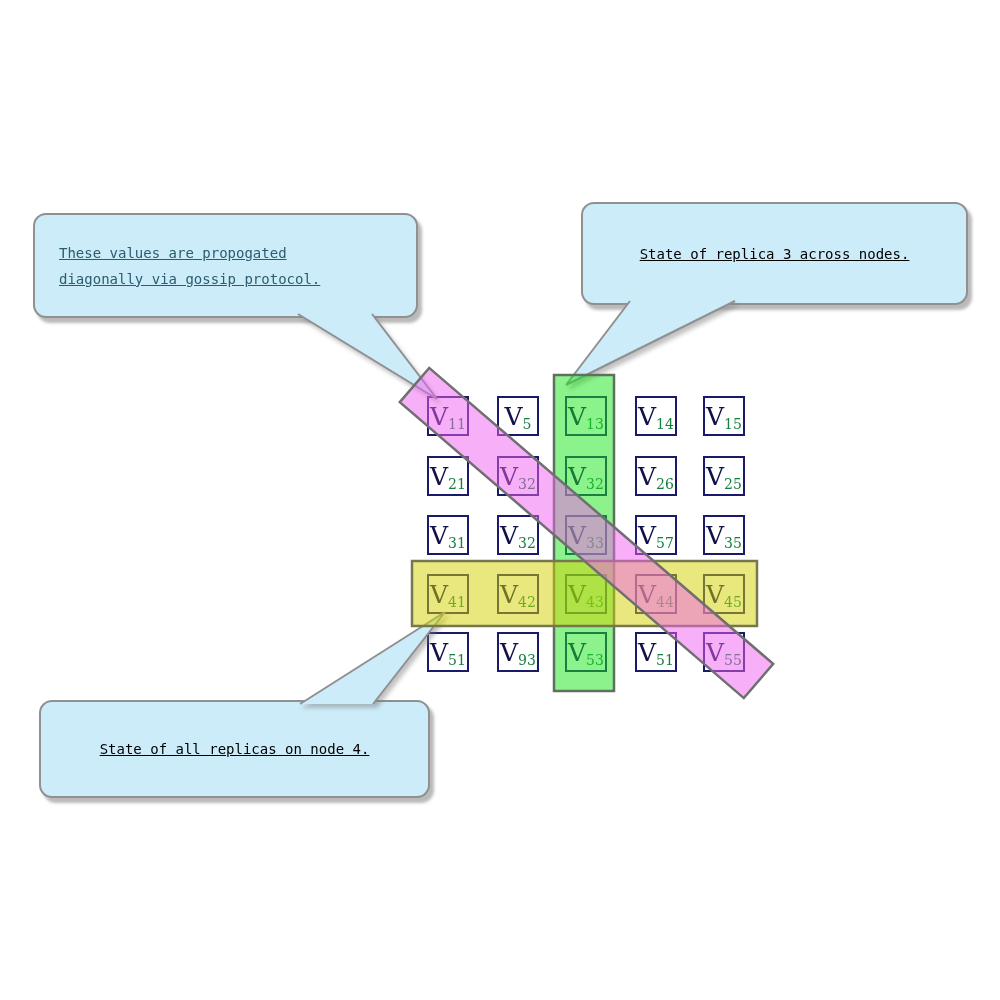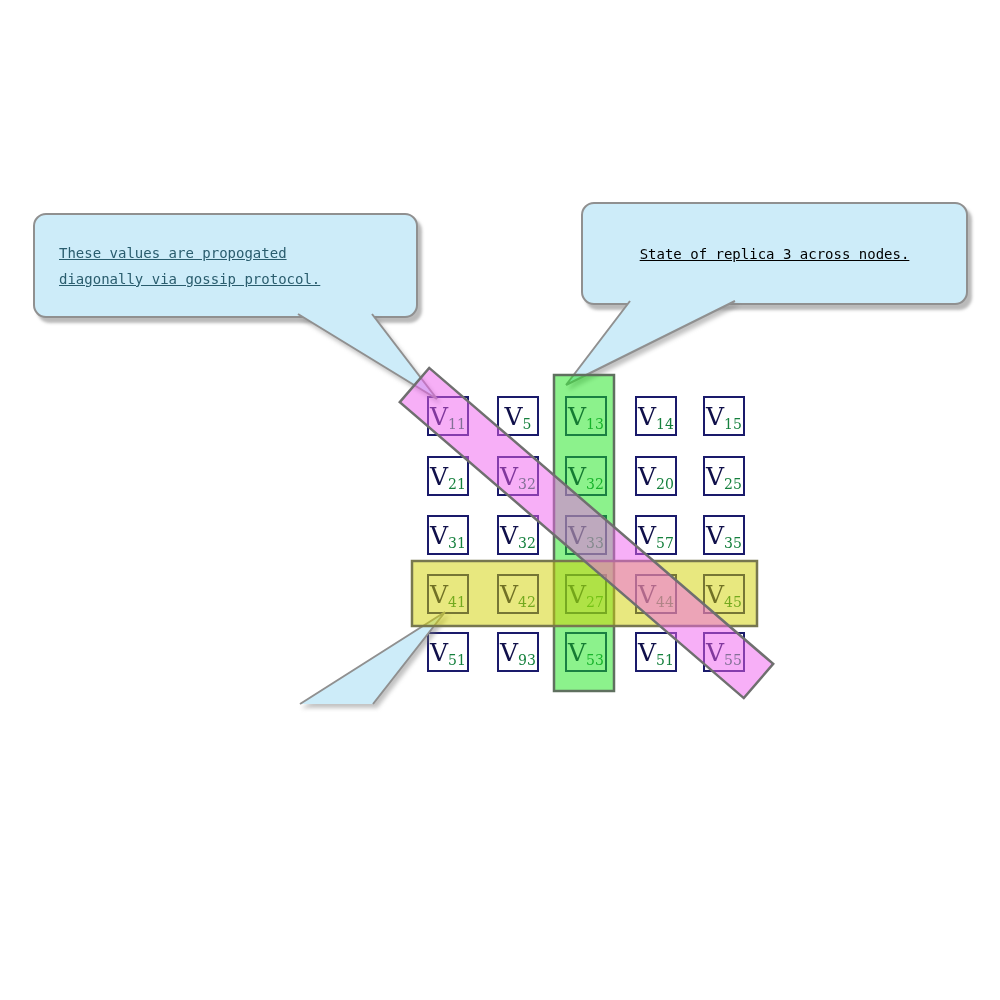--- a/index.html
+++ b/index.html
@@ -71,21 +71,21 @@
   <div class="cell" style="left:497px;top:456px;">
       <span class="v">V</span>
       <span class="s">32</span>
     </div>
   <div class="cell" style="left:565px;top:456px;">
       <span class="v">V</span>
       <span class="s">32</span>
     </div>
   <div class="cell" style="left:635px;top:456px;">
       <span class="v">V</span>
-      <span class="s">20</span>
+      <span class="s">26</span>
     </div>
   <div class="cell" style="left:703px;top:456px;">
       <span class="v">V</span>
       <span class="s">25</span>
     </div>
 
   <div class="cell" style="left:427px;top:515px;">
       <span class="v">V</span>
       <span class="s">31</span>
     </div>
@@ -109,21 +109,21 @@
   <div class="cell" style="left:427px;top:574px;">
       <span class="v">V</span>
       <span class="s">41</span>
     </div>
   <div class="cell" style="left:497px;top:574px;">
       <span class="v">V</span>
       <span class="s">42</span>
     </div>
   <div class="cell" style="left:565px;top:574px;">
       <span class="v">V</span>
-      <span class="s">27</span>
+      <span class="s">43</span>
     </div>
   <div class="cell" style="left:635px;top:574px;">
       <span class="v">V</span>
       <span class="s">44</span>
     </div>
   <div class="cell" style="left:703px;top:574px;">
       <span class="v">V</span>
       <span class="s">45</span>
     </div>
 
@@ -154,20 +154,25 @@
       <span>diagonally via gossip protocol.</span>
     </div>
   </div>
 
   <div class="callout c1" style="left:581px;top:202px;width:387px;height:103px;">
     <div class="callout-text">
       <span>State of replica 3 across nodes.</span>
     </div>
   </div>
 
+  <div class="callout c2" style="left:39px;top:700px;width:391px;height:98px;">
+    <div class="callout-text">
+      <span>State of all replicas on node 4.</span>
+    </div>
+  </div>
 
   <svg class="overlay" width="1000" height="1000" viewBox="0 0 1000 1000">
     <g class="beak">
       <polygon class="beak-fill" points="298,314 372,314 437,399"></polygon>
       <path class="beak-stroke" d="M298 314 L437 399 M372 314 L437 399"></path>
     </g>
     <g class="beak">
       <polygon class="beak-fill" points="630,301 735,301 566,385"></polygon>
       <path class="beak-stroke" d="M630 301 L566 385 M735 301 L566 385"></path>
     </g>

